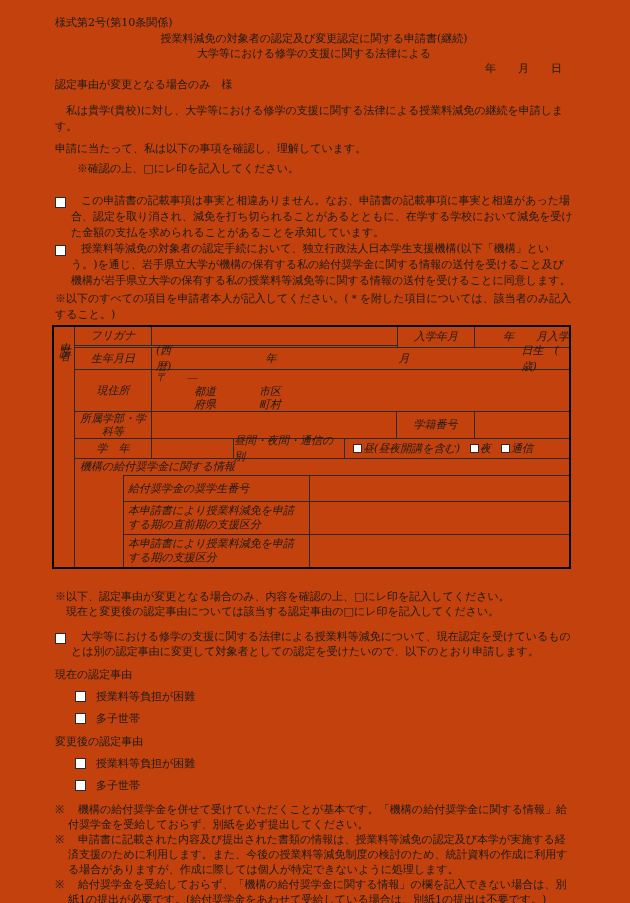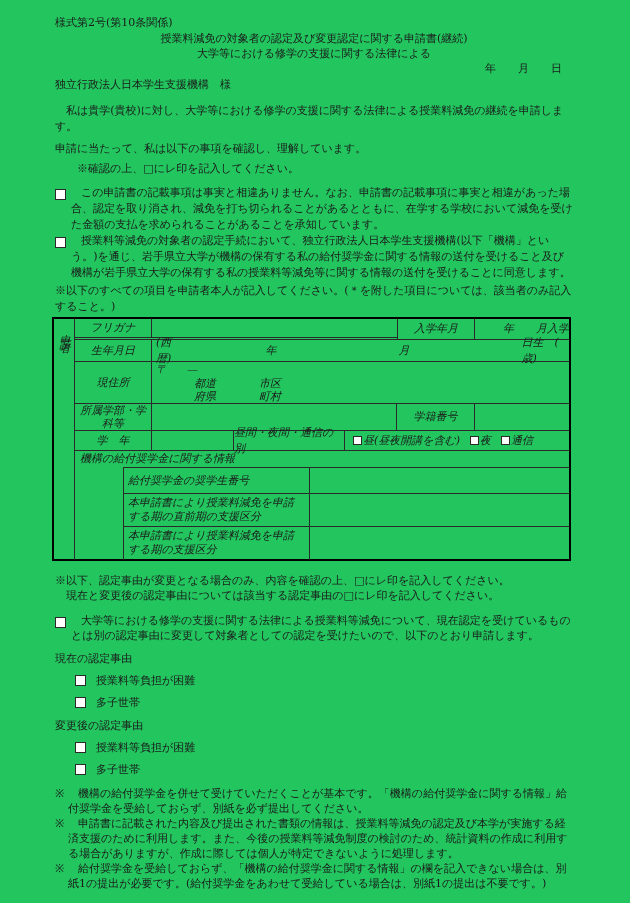--- a/index.html
+++ b/index.html
@@ -1,33 +1,33 @@
 <!DOCTYPE html>
 <html><head>
 <meta charset="utf-8">
 <style>
   html,body{margin:0;padding:0;background:#ffffff;}
   .page{
     position:relative;
     width:630px;height:903px;
-    background:#22c55e;
+    background:#c2410c;
     color:#1b1b1b;
     font-family:"DejaVu Serif","Liberation Serif",serif;
     font-size:11px;line-height:16px;
     box-sizing:border-box;
     padding:15px 57px 0 55px;
     overflow:hidden;
   }
   .form-no{line-height:16px;}
   .title{text-align:center;line-height:15px;margin-top:0;}
   .date-line{text-align:right;padding-right:11px;line-height:16px;}
   .addressee{line-height:16px;}
   .intro{margin:10px 0 0 0;text-indent:11px;}
   .confirm{margin:6px 0 0 0;}
-  .note-check{margin:4px 0 8px 0;padding-left:22px;}
+  .note-check{margin:4px 0 16px 0;padding-left:22px;}
   .cb{display:inline-block;width:9px;height:9px;border:1px solid #2a2a2a;background:#fff;flex:none;}
   .agree{display:flex;margin:0;}
   .agree .cb{margin:4px 5px 0 0;}
   .agree-txt{flex:1;text-indent:10px;}
   .fill-note{margin:2px 0 0 0;}
 
   
   .apptable{
     display:flex;width:519px;height:244px;margin:2px 0 0 -3px;
     border:2px solid #000;box-sizing:border-box;font-style:italic;
@@ -73,21 +73,21 @@
   .jasso-ind{width:12px;flex:none;}
   .jasso-sub{flex:1;display:flex;flex-direction:column;border-top:1px solid #2a2a2a;border-left:1px solid #2a2a2a;margin-left:36px;}
   .jrow{display:flex;border-bottom:1px solid #2a2a2a;}
   .jrow:last-child{border-bottom:none;flex:1;}
   .jrow.j1{height:26px;}
   .jrow.j2{height:33px;}
   .j-label{width:186px;border-right:1px solid #2a2a2a;padding:2px 4px;line-height:14px;display:flex;align-items:center;flex:none;}
   .j-val{flex:1;}
 
   
-  .post-note{margin-top:12px;line-height:15px;}
+  .post-note{margin-top:20px;line-height:15px;}
   .post-note .l2{padding-left:11px;}
   .change-req{margin-top:10px;line-height:15px;}
   .reason-heading{margin-top:8px;line-height:15px;}
   .reason-item{display:flex;align-items:center;margin:7px 0 0 20px;line-height:15px;}
   .reason-item .cb{margin-right:10px;}
   .footnotes{margin-top:9px;}
   .fn{display:flex;line-height:15px;margin:0;}
   .fn-marker{width:10px;flex:none;}
   .fn-txt{flex:1;margin-left:3px;text-indent:10px;}
 </style>
@@ -97,21 +97,21 @@
 <div class="page">
 
   <div class="form-no">様式第2号(第10条関係)</div>
 
   <div class="title">
     <div>授業料減免の対象者の認定及び変更認定に関する申請書(継続)</div>
     <div>大学等における修学の支援に関する法律による</div>
   </div>
 
   <div class="date-line">年　　月　　日</div>
-  <div class="addressee">独立行政法人日本学生支援機構　様</div>
+  <div class="addressee">認定事由が変更となる場合のみ　様</div>
 
   <p class="intro">私は貴学(貴校)に対し、大学等における修学の支援に関する法律による授業料減免の継続を申請します。</p>
   <p class="confirm">申請に当たって、私は以下の事項を確認し、理解しています。</p>
   <p class="note-check">※確認の上、□にレ印を記入してください。</p>
 
   <div class="agree">
     <span class="cb"></span>
     <div class="agree-txt">この申請書の記載事項は事実と相違ありません。なお、申請書の記載事項に事実と相違があった場合、認定を取り消され、減免を打ち切られることがあるとともに、在学する学校において減免を受けた金額の支払を求められることがあることを承知しています。</div>
   </div>
   <div class="agree">

